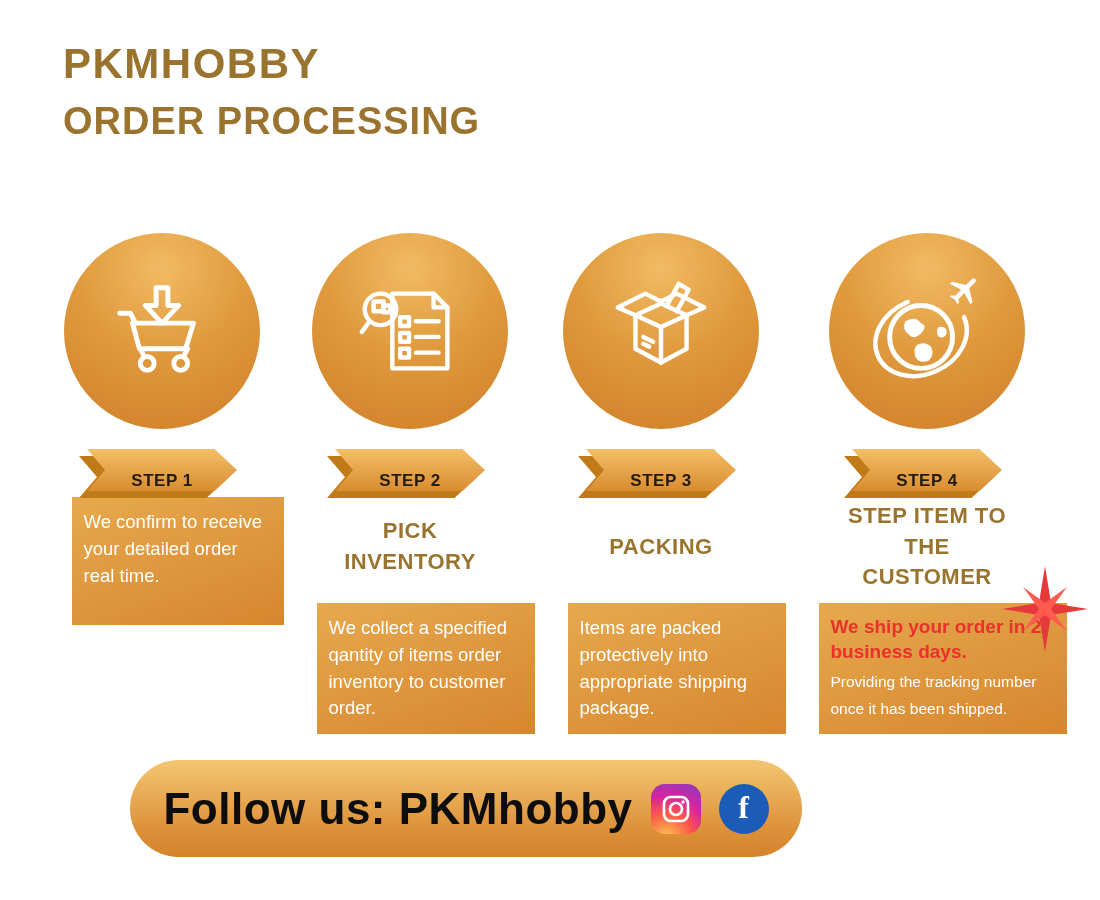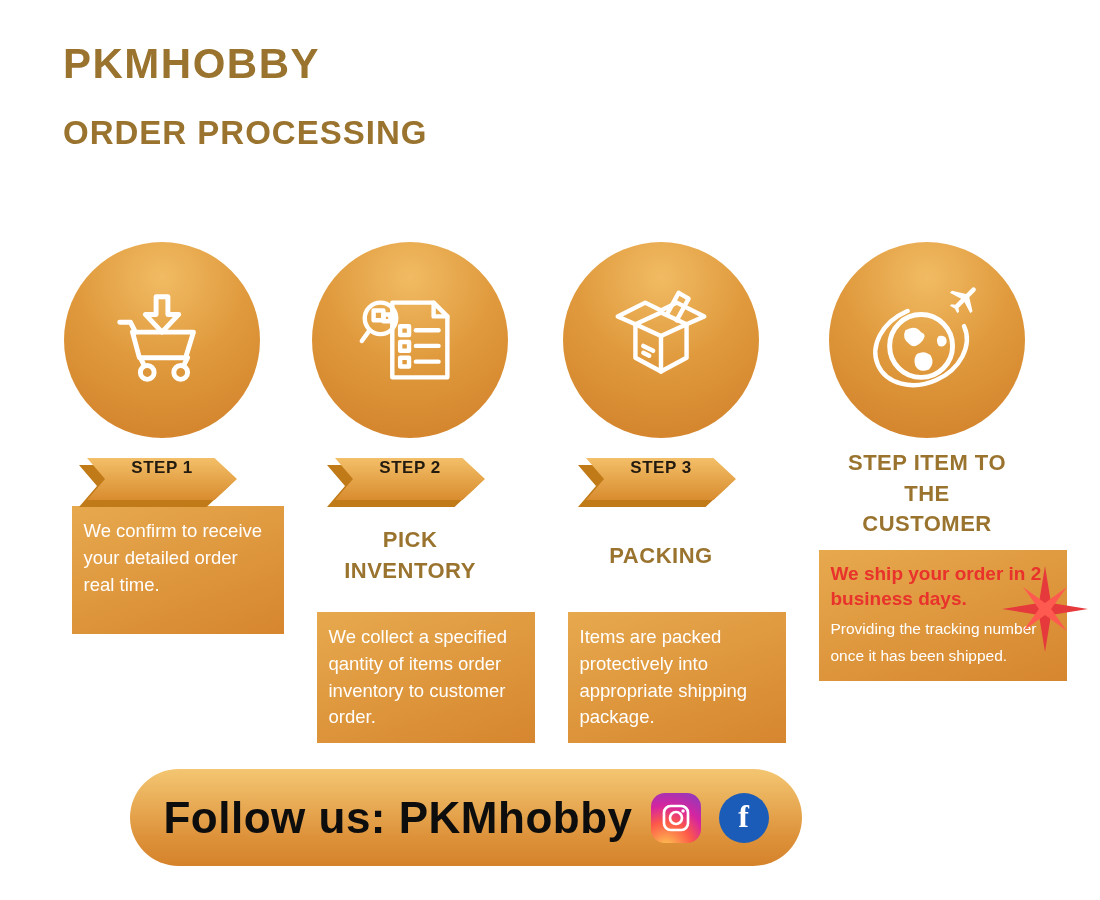--- a/index.html
+++ b/index.html
@@ -6,21 +6,21 @@
   html,body { background:#ffffff; }
   body {
     width:1100px; height:900px; overflow:hidden;
     font-family:"Liberation Sans", sans-serif;
   }
   .page { position:relative; width:932px; height:900px; background:#fff; }
 
   
   header { padding:40px 0 0 63px; }
   .brand { font-size:42px; font-weight:800; color:#9a742f; letter-spacing:1.5px; }
-  .subtitle { margin-top:26px; font-size:33px; font-weight:800; color:#9a742f; letter-spacing:1px; }
+  .subtitle { margin-top:12px; font-size:38px; font-weight:800; color:#9a742f; letter-spacing:1px; }
 
   
   .steps {
     display:grid;
     grid-template-columns:212px 218px 218px 248px;
     column-gap:33px;
     padding-left:56px;
     margin-top:90px;
   }
   .step-col { display:flex; flex-direction:column; align-items:center; }
@@ -35,21 +35,21 @@
 
   
   .banner-wrap { position:relative; width:150px; height:42px; margin-top:20px; flex:none; }
   .banner-shadow, .banner {
     position:absolute; inset:0;
     clip-path:polygon(0% 0%, 85% 0%, 100% 50%, 85% 100%, 0% 100%, 12% 50%);
   }
   .banner-shadow { transform:translate(-8px,7px); background:#c07a18; }
   .banner {
     background:linear-gradient(180deg,#f3bf68 0%, #d98c2f 100%);
-    display:flex; align-items:flex-start; justify-content:center;
+    display:flex; align-items:flex-end; justify-content:center;
   }
   .banner-text { font-size:17px; font-weight:700; color:#231a10; letter-spacing:0.5px; }
 
   .step-title {
     margin-top:6px; height:100px; max-width:180px;
     display:flex; align-items:center; justify-content:center;
     text-align:center; font-size:22px; font-weight:700;
     color:#9a742f; line-height:1.4; letter-spacing:0.5px;
   }
 
@@ -180,20 +180,26 @@
           <circle cx="54" cy="66" r="32" stroke="#ffffff" stroke-width="5"></circle>
           <path d="M38 50 q10 -6 16 2 q6 2 2 8 q-8 10 -14 4 q-8 -6 -4 -14 z" fill="#ffffff"></path>
           <path d="M50 74 q8 -4 14 2 q4 8 -2 14 q-10 4 -14 -4 q-2 -8 2 -12 z" fill="#ffffff"></path>
           <path d="M72 56 q8 -2 8 6 q-2 6 -8 4 q-4 -6 0 -10 z" fill="#ffffff"></path>
           <ellipse cx="54" cy="66" rx="48" ry="38" stroke="#ffffff" stroke-width="4.5" fill="none" transform="rotate(-24 54 66)" stroke-dasharray="205 65"></ellipse>
           <g transform="translate(80,0) scale(1.55) rotate(45 12 12)">
             <path d="M21 16v-2l-8-5V3.5c0-.83-.67-1.5-1.5-1.5S10 2.67 10 3.5V9l-8 5v2l8-2.5V19l-2 1.5V22l3.5-1 3.5 1v-1.5L13 19v-5.5l8 2.5z" fill="#ffffff"></path>
           </g>
         </svg>
       </div>
+      <div class="banner-wrap">
+        <div class="banner-shadow"></div>
+        <div class="banner">
+          <span class="banner-text">STEP 4</span>
+        </div>
+      </div>
       <h3 class="step-title">STEP ITEM TO THE CUSTOMER</h3>
       <div class="desc-box">
         <span class="desc-highlight">We ship your order in 2 business days.</span>
         <span class="desc-text desc-text-sm">Providing the tracking number once it has been shipped.</span>
       </div>
     </section>
 
   </main>
 
   <svg class="starburst" viewBox="0 0 100 100">

